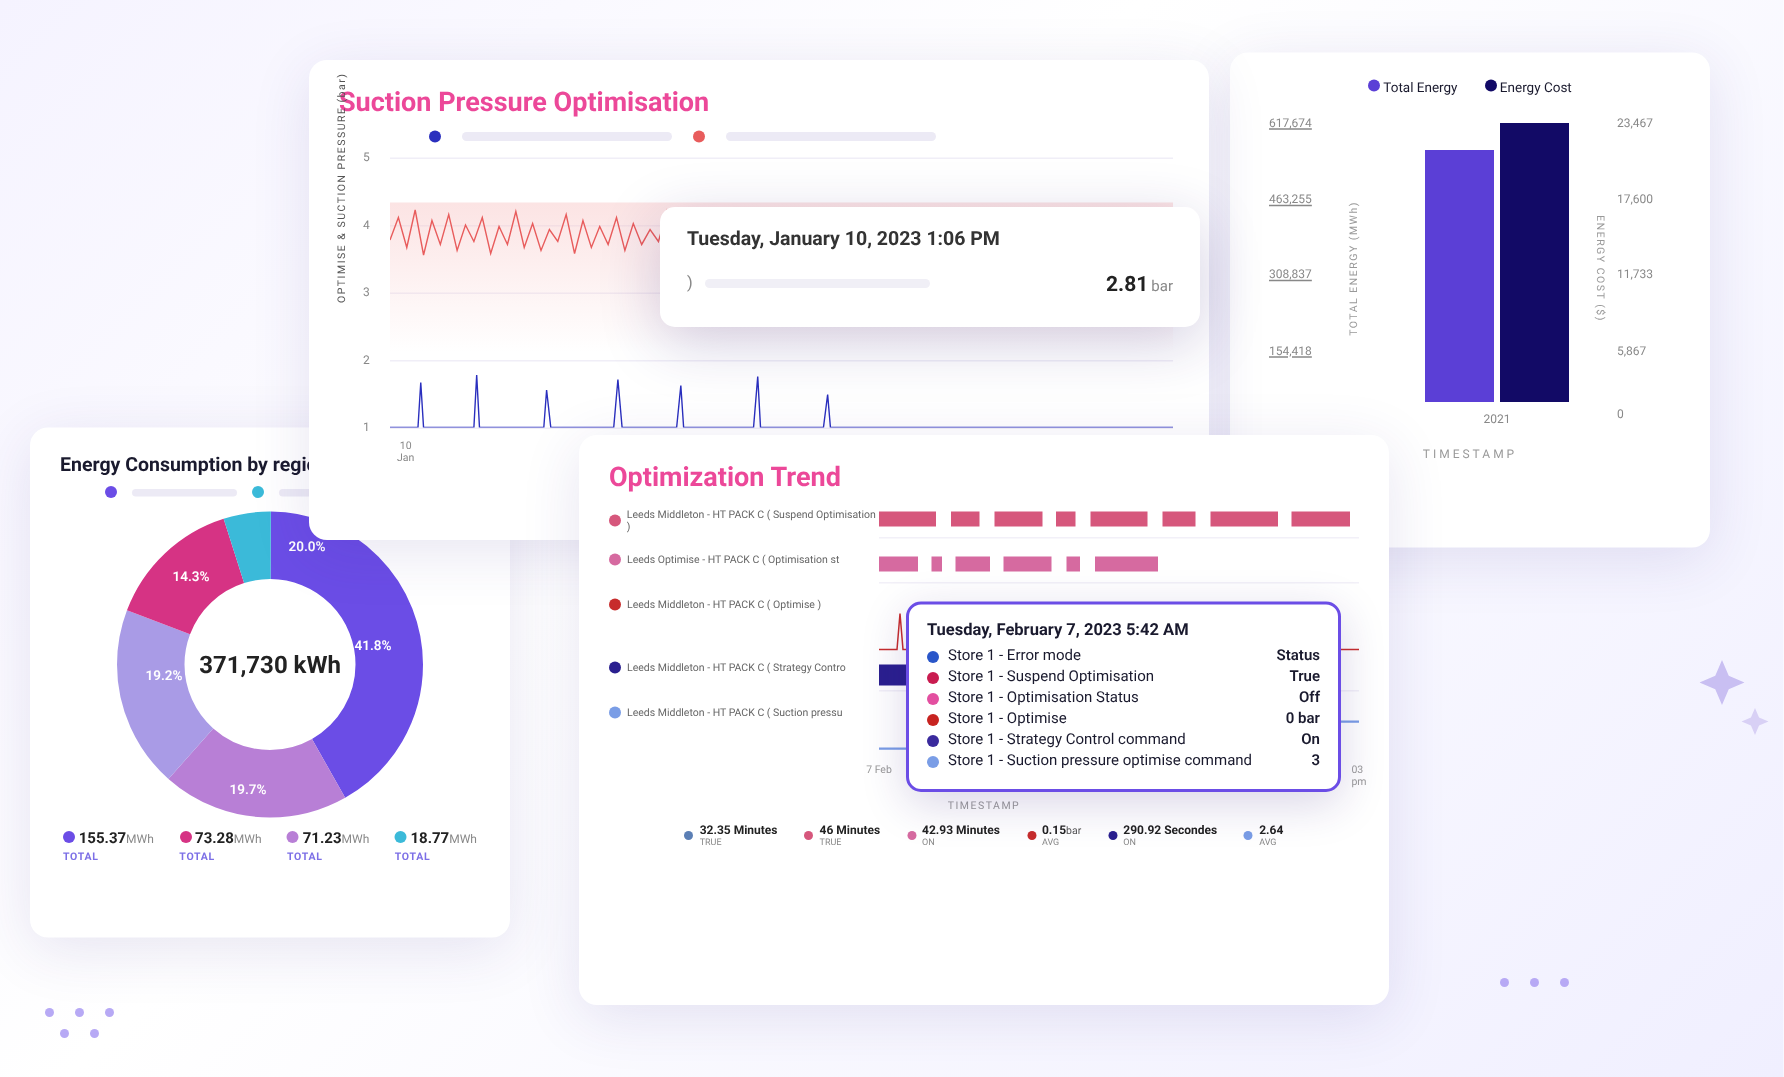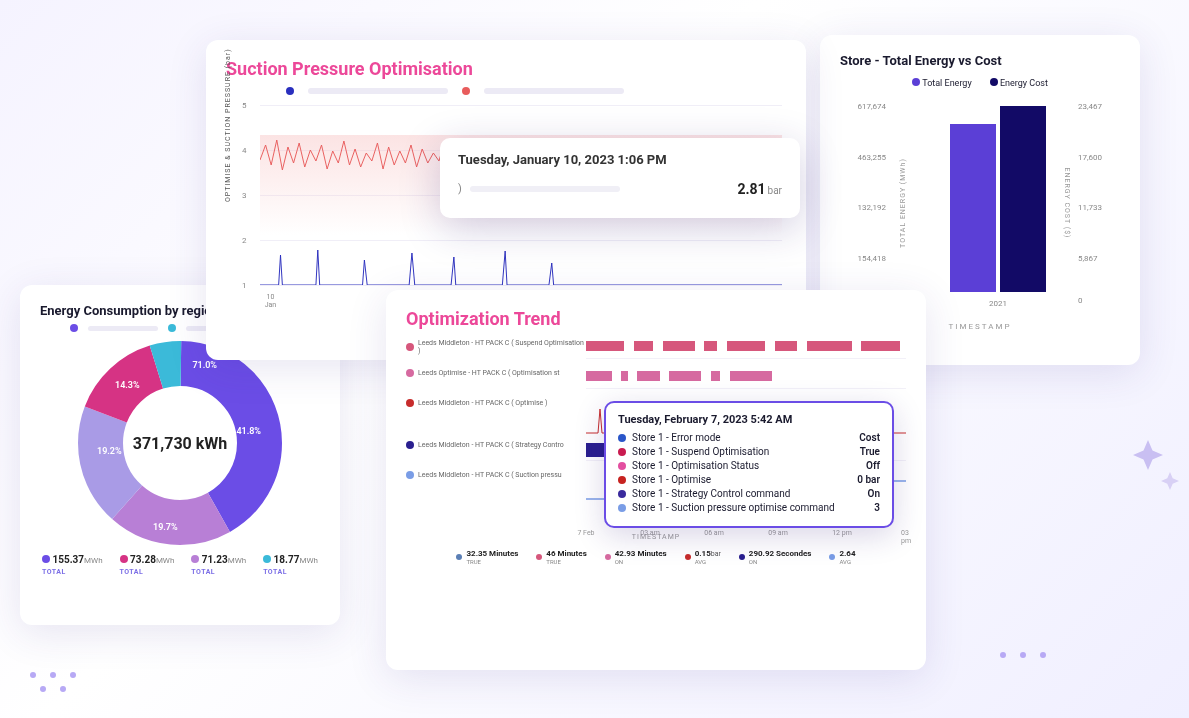--- a/index.html
+++ b/index.html
@@ -61,41 +61,41 @@
 
   
   #trend { left:386px; top:290px; width:540px; height:380px; z-index:3; }
   #trend .title { font-size:18px; margin-bottom:10px; }
   .track-row { display:flex; align-items:flex-start; margin-bottom:4px; height:26px; position:relative;}
   .track-row .lab { width:180px; font-size:7px; color:#666; padding-top:0px; display:flex; align-items:center; gap:4px;}
   .track-row .track { flex:1; height:20px; position:relative; border-bottom:1px solid #f2f0f8;}
   .seg { position:absolute; top:2px; height:10px; }
   .line-track { flex:1; height:26px; position:relative; }
   .tr-xaxis { margin-left:180px; position:relative; height:20px; }
-  .tr-xaxis .xt { position:absolute; font-size:7px; color:#999; transform:translateX(-50%);margin-top:20px; }
+  .tr-xaxis .xt { position:absolute; font-size:7px; color:#999; transform:translateX(-50%); }
   .tr-xlabel { text-align:center; font-size:7px; color:#999; letter-spacing:1px; margin-top:4px; }
   .trend-foot { display:flex; gap:18px; margin-top:8px; justify-content:center; flex-wrap:wrap;}
   .tf-item { display:flex; align-items:center; gap:4px; font-size:8px; color:#555;}
   .tf-item .dot{width:6px;height:6px;}
   .tf-val { font-weight:700; color:#222; }
   .tf-sub { font-size:6px; color:#888; display:block; }
 
   
   #tr-tooltip { position:absolute; left:604px; top:401px; width:290px; background:#fff; border:2px solid #6b4de6; border-radius:10px; padding:10px 12px; z-index:6; box-shadow:0 8px 30px rgba(50,30,120,0.18);}
   #tr-tooltip .tt-title { font-size:11px; font-weight:700; margin-bottom:6px; }
   #tr-tooltip .row { display:flex; align-items:center; justify-content:space-between; font-size:10px; margin:3px 0;}
   #tr-tooltip .rl { display:flex; align-items:center; gap:6px; }
   #tr-tooltip .rv { font-weight:600; }
 
   
   #store { left:820px; top:35px; width:320px; height:330px; z-index:1; }
   #store .title { font-size:13px; color:#1a1a2e; font-weight:700; margin-bottom:10px; }
   .store-legend { display:flex; gap:18px; justify-content:center; font-size:9px; margin-bottom:10px; }
   .store-chart { position:relative; height:210px; margin:0 14px; }
-  .store-chart .yl-left { position:absolute; left:-8px; font-size:8px; color:#888; transform:translateY(-50%); text-align:right; width:40px;}
+  .store-chart .yl-left { position:absolute; left:-8px; font-size:8px; color:#888; transform:translateY(-50%); text-align:left; width:40px;text-decoration:underline;}
   .store-chart .yl-right { position:absolute; right:-8px; font-size:8px; color:#888; transform:translateY(-50%); width:36px;}
   .store-chart .bar { position:absolute; bottom:16px; width:46px; }
   .store-chart .xl { position:absolute; bottom:0; font-size:8px; color:#888; transform:translateX(-50%);}
   .store-ax-lab { font-size:7px; color:#999; letter-spacing:1px; }
   .store-axL { position:absolute; left:4px; top:50%; transform:translateY(-50%) rotate(-90deg); }
   .store-axR { position:absolute; right:4px; top:50%; transform:translateY(-50%) rotate(90deg); }
   .store-xlab { text-align:center; font-size:8px; color:#999; letter-spacing:2px; margin-top:14px;}
 
   
   .deco-dot { position:absolute; width:6px; height:6px; border-radius:50%; background:#b7a9f5; }
@@ -166,21 +166,21 @@
   <div class="donut-wrap">
     <svg viewBox="0 0 42 42" width="210" height="210">
       <circle cx="21" cy="21" r="15.9" fill="none" stroke="#6b4de6" stroke-width="9" stroke-dasharray="41.8 58.2" stroke-dashoffset="25"></circle>
       <circle cx="21" cy="21" r="15.9" fill="none" stroke="#b87fd6" stroke-width="9" stroke-dasharray="19.7 80.3" stroke-dashoffset="-16.8"></circle>
       <circle cx="21" cy="21" r="15.9" fill="none" stroke="#a99be6" stroke-width="9" stroke-dasharray="19.2 80.8" stroke-dashoffset="-36.5"></circle>
       <circle cx="21" cy="21" r="15.9" fill="none" stroke="#d63384" stroke-width="9" stroke-dasharray="14.3 85.7" stroke-dashoffset="-55.7"></circle>
       <circle cx="21" cy="21" r="15.9" fill="none" stroke="#3bbad9" stroke-width="9" stroke-dasharray="5.0 95.0" stroke-dashoffset="-70.0"></circle>
     </svg>
     <div class="donut-center">371,730 kWh</div>
     <span class="seg-label" style="right:24px;top:88px">41.8%</span>
-    <span class="seg-label" style="right:68px;top:22px">71.0%</span>
+    <span class="seg-label" style="right:68px;top:22px">20.0%</span>
     <span class="seg-label" style="left:40px;top:42px">14.3%</span>
     <span class="seg-label" style="left:22px;top:108px">19.2%</span>
     <span class="seg-label" style="left:78px;bottom:16px">19.7%</span>
   </div>
   <div class="energy-legend">
     <div class="el-item"><span class="dot" style="background:#6b4de6"></span> <span class="el-val">155.37</span><span class="el-unit">MWh</span><br><span class="el-sub">TOTAL</span></div>
     <div class="el-item"><span class="dot" style="background:#d63384"></span> <span class="el-val">73.28</span><span class="el-unit">MWh</span><br><span class="el-sub">TOTAL</span></div>
     <div class="el-item"><span class="dot" style="background:#b87fd6"></span> <span class="el-val">71.23</span><span class="el-unit">MWh</span><br><span class="el-sub">TOTAL</span></div>
     <div class="el-item"><span class="dot" style="background:#3bbad9"></span> <span class="el-val">18.77</span><span class="el-unit">MWh</span><br><span class="el-sub">TOTAL</span></div>
   </div>
@@ -288,21 +288,21 @@
   </div>
 </div>
 
 <div id="tr-tooltip">
   <div class="tt-title">Tuesday, February 7, 2023 5:42 AM</div>
   <div class="row">
       <div class="rl">
         <span class="dot" style="background:#2a56c9"></span>
         <span>Store 1 - Error mode</span>
       </div>
-      <span class="rv">Cost</span>
+      <span class="rv">Status</span>
     </div>
   <div class="row">
       <div class="rl">
         <span class="dot" style="background:#c91b50"></span>
         <span>Store 1 - Suspend Optimisation</span>
       </div>
       <span class="rv">True</span>
     </div>
   <div class="row">
       <div class="rl">
@@ -328,31 +328,30 @@
   <div class="row">
       <div class="rl">
         <span class="dot" style="background:#7a9de6"></span>
         <span>Store 1 - Suction pressure optimise command</span>
       </div>
       <span class="rv">3</span>
     </div>
 </div>
 
 <div id="store" class="card">
-  <div class="title">Store - Total Energy vs Cost</div>
   <div class="store-legend">
     <span><span class="dot" style="background:#5b3fd6"></span> <span>Total Energy</span></span>
     <span><span class="dot" style="background:#120a66"></span> <span>Energy Cost</span></span>
   </div>
   <div class="store-chart">
     <span class="store-ax-lab store-axL">TOTAL ENERGY (MWh)</span>
     <span class="store-ax-lab store-axR">ENERGY COST ($)</span>
     <span class="yl-left" style="top:4%">617,674</span>
     <span class="yl-left" style="top:28%">463,255</span>
-    <span class="yl-left" style="top:52%">132,192</span>
+    <span class="yl-left" style="top:52%">308,837</span>
     <span class="yl-left" style="top:76%">154,418</span>
     <span class="yl-right" style="top:4%">23,467</span>
     <span class="yl-right" style="top:28%">17,600</span>
     <span class="yl-right" style="top:52%">11,733</span>
     <span class="yl-right" style="top:76%">5,867</span>
     <span class="yl-right" style="top:96%">0</span>
     <div class="bar" style="left:96px;height:168px;background:#5b3fd6"></div>
     <div class="bar" style="left:146px;height:186px;background:#120a66"></div>
     <span class="xl" style="left:144px">2021</span>
   </div>

